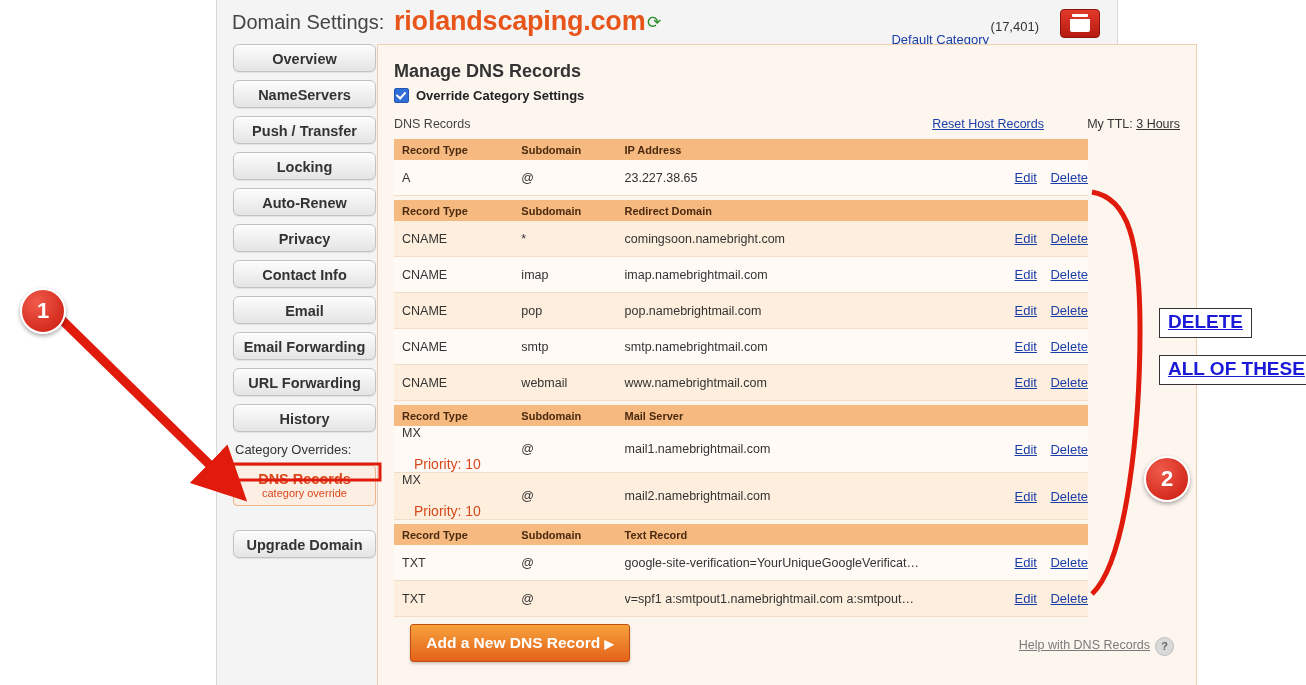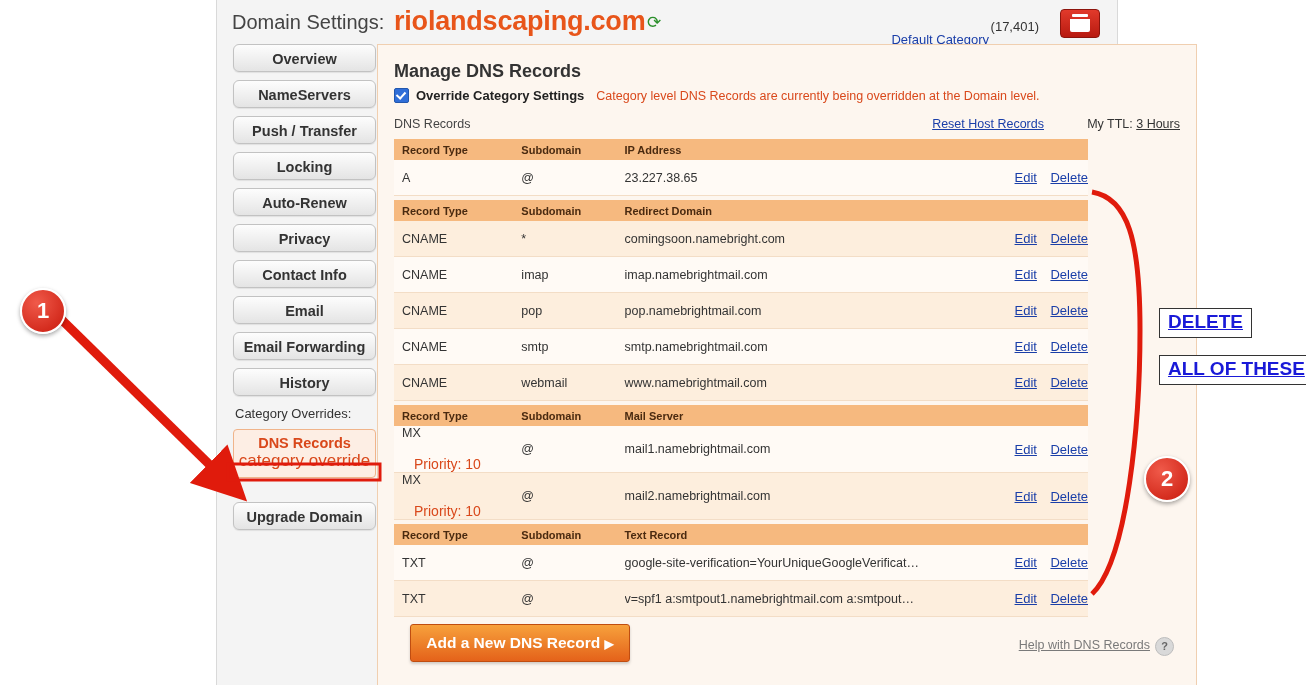--- a/index.html
+++ b/index.html
@@ -141,21 +141,21 @@
     border: 1px solid #f0b48a;
     border-radius: 4px;
     box-sizing: border-box;
   }
   .dns-records-item .main {
     font-size: 14.5px;
     font-weight: bold;
     color: #d9481b;
   }
   .dns-records-item .sub {
-    font-size: 17px;
+    font-size: 11px;
     color: #d9481b;
   }
   .upgrade-btn {
     margin-top: 24px;
   }
 
   
   .panel {
     position: absolute;
     left: 160px;
@@ -395,39 +395,39 @@
   <div class="sidebar">
     <div class="nav-btn">Overview</div>
     <div class="nav-btn">NameServers</div>
     <div class="nav-btn">Push / Transfer</div>
     <div class="nav-btn">Locking</div>
     <div class="nav-btn">Auto-Renew</div>
     <div class="nav-btn">Privacy</div>
     <div class="nav-btn">Contact Info</div>
     <div class="nav-btn">Email</div>
     <div class="nav-btn">Email Forwarding</div>
+    <div class="nav-btn">URL Forwarding</div>
     <div class="nav-btn">History</div>
 
     <div class="cat-over-title">Category Overrides:</div>
 
     <div class="dns-records-item">
       <div class="main">DNS Records</div>
       <div class="sub">category override</div>
     </div>
 
     <div class="nav-btn upgrade-btn">Upgrade Domain</div>
   </div>
 
   <div class="panel">
     <div class="panel-title">Manage DNS Records</div>
 
     <div class="override-row">
       <div class="chk"></div>
       <div class="override-label">Override Category Settings</div>
-      <div class="override-note">Category level DNS Records are currently being overridden at the Domain level.</div>
     </div>
 
     <div class="subhead">
       <div class="lbl">DNS Records</div>
       <a class="reset" href="#">Reset Host Records</a>
       <div class="ttl">
         <span>My TTL:</span>
         <u>3 Hours</u>
       </div>
     </div>

